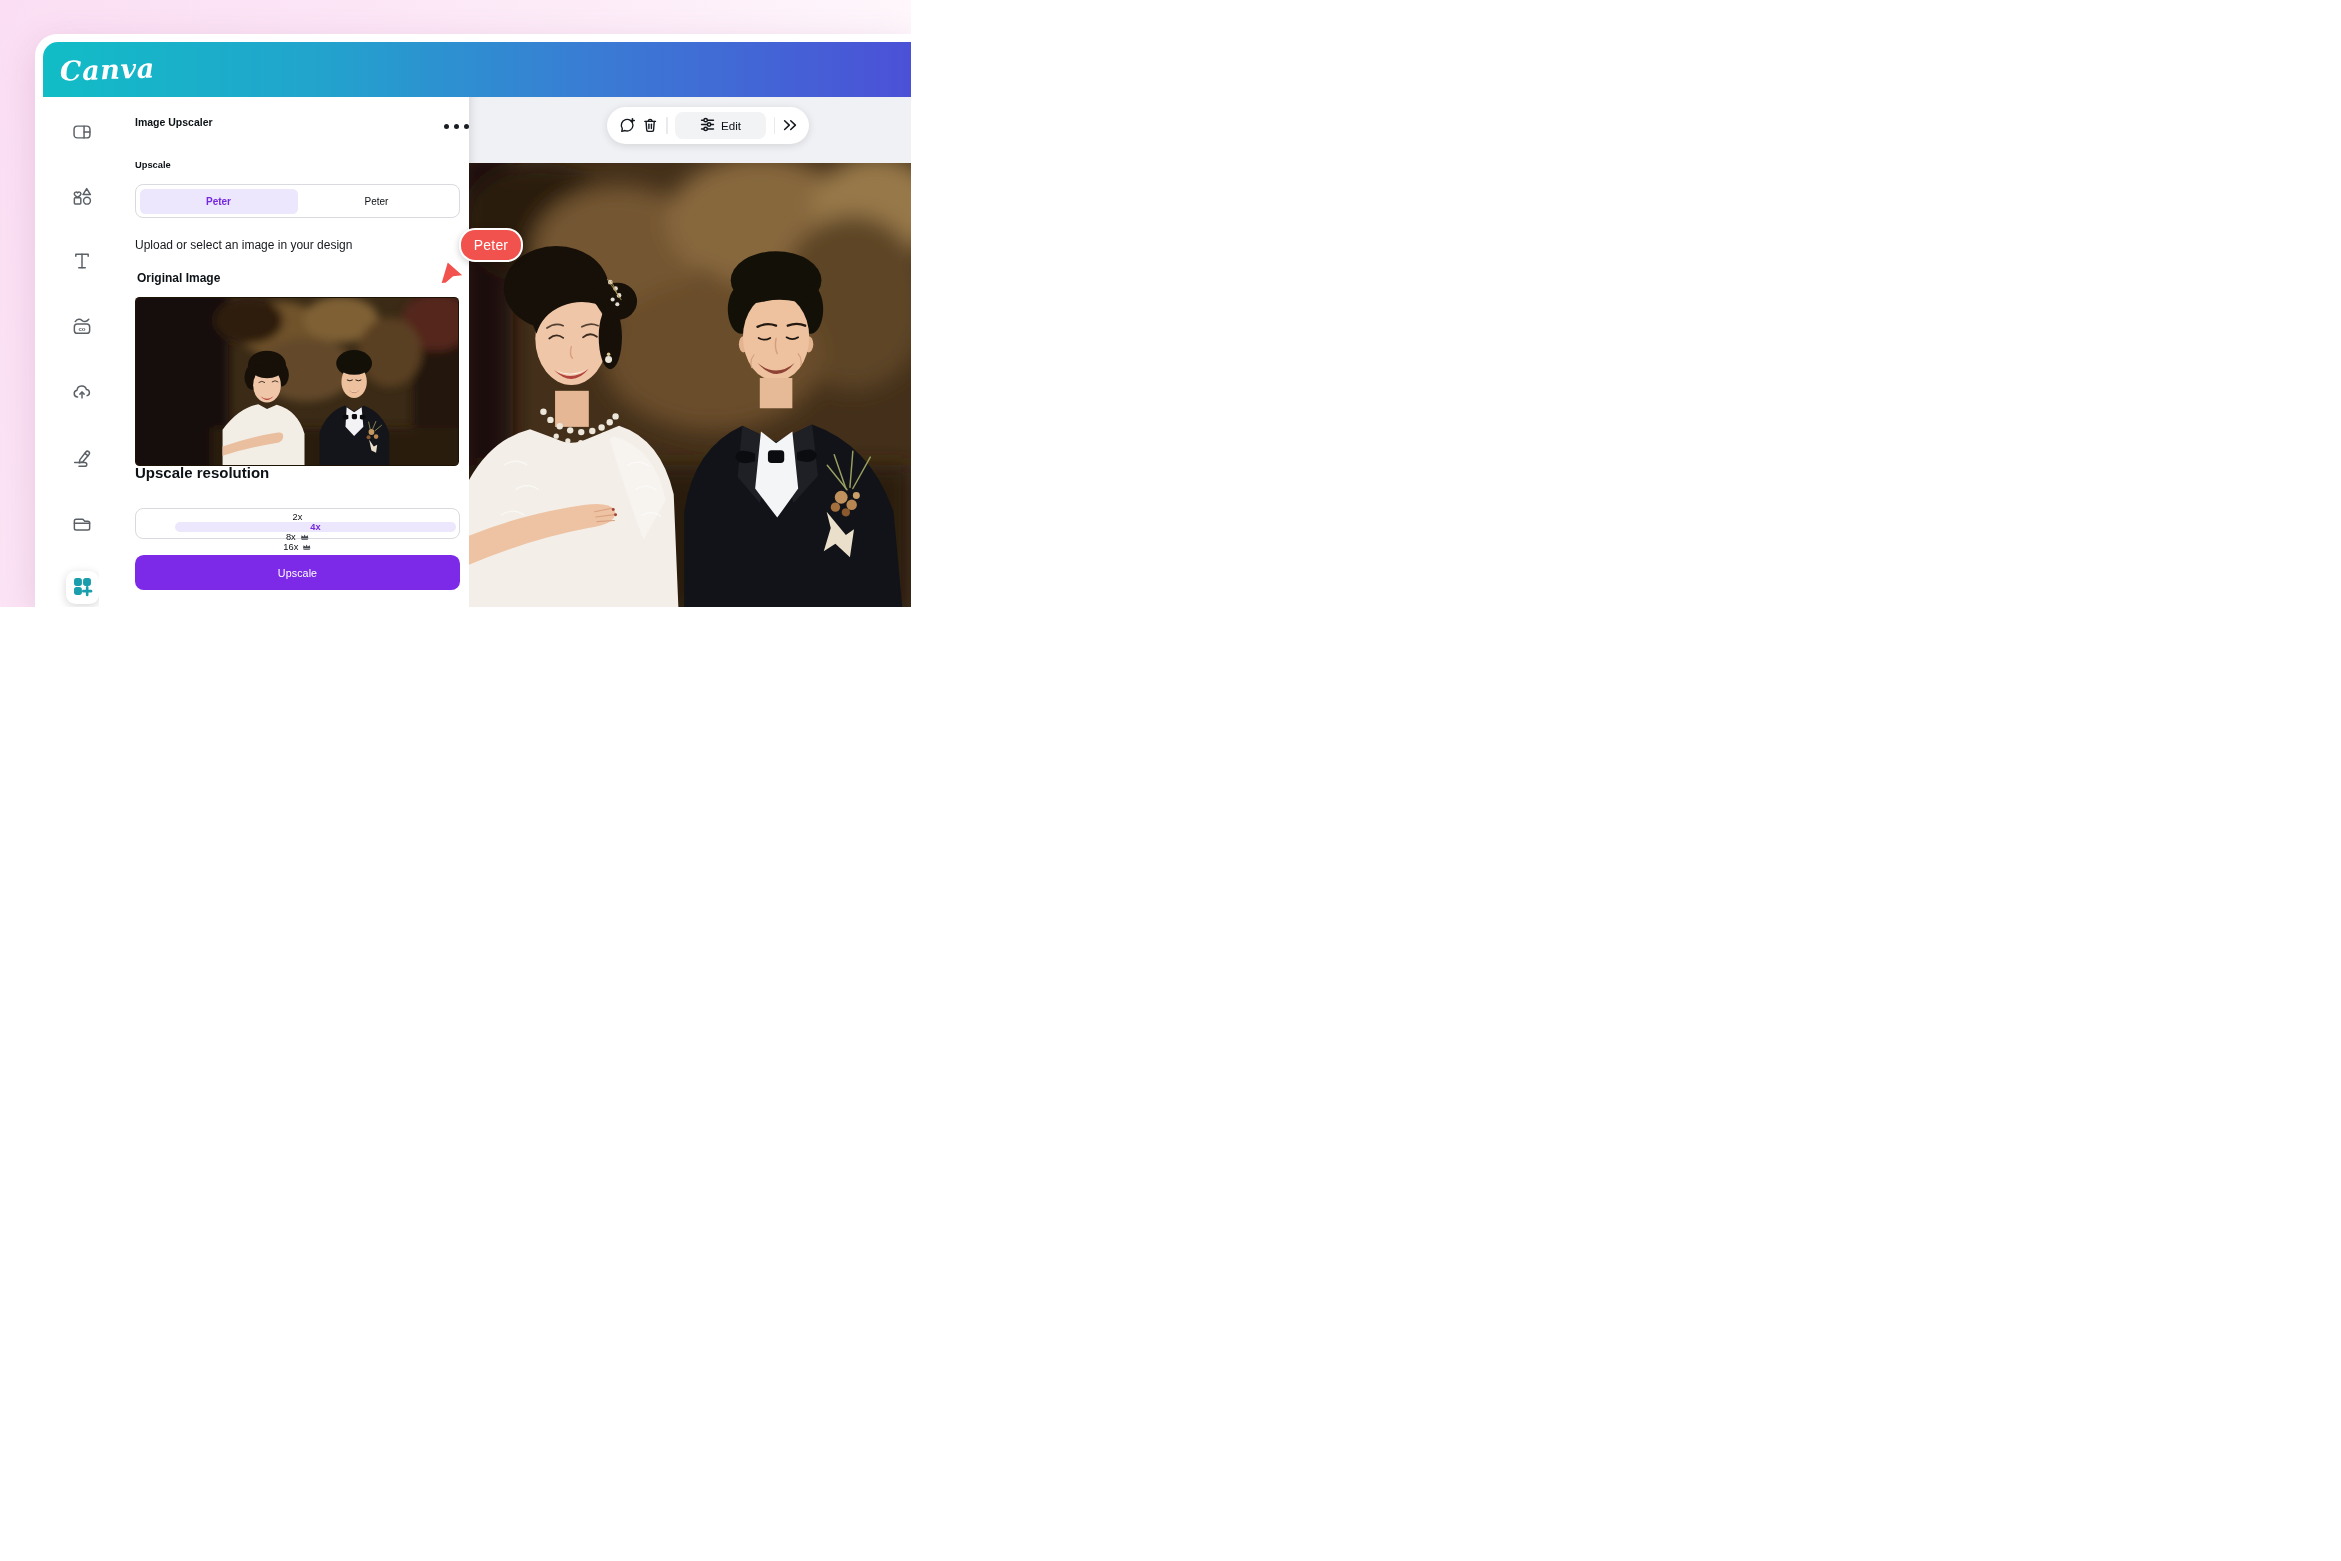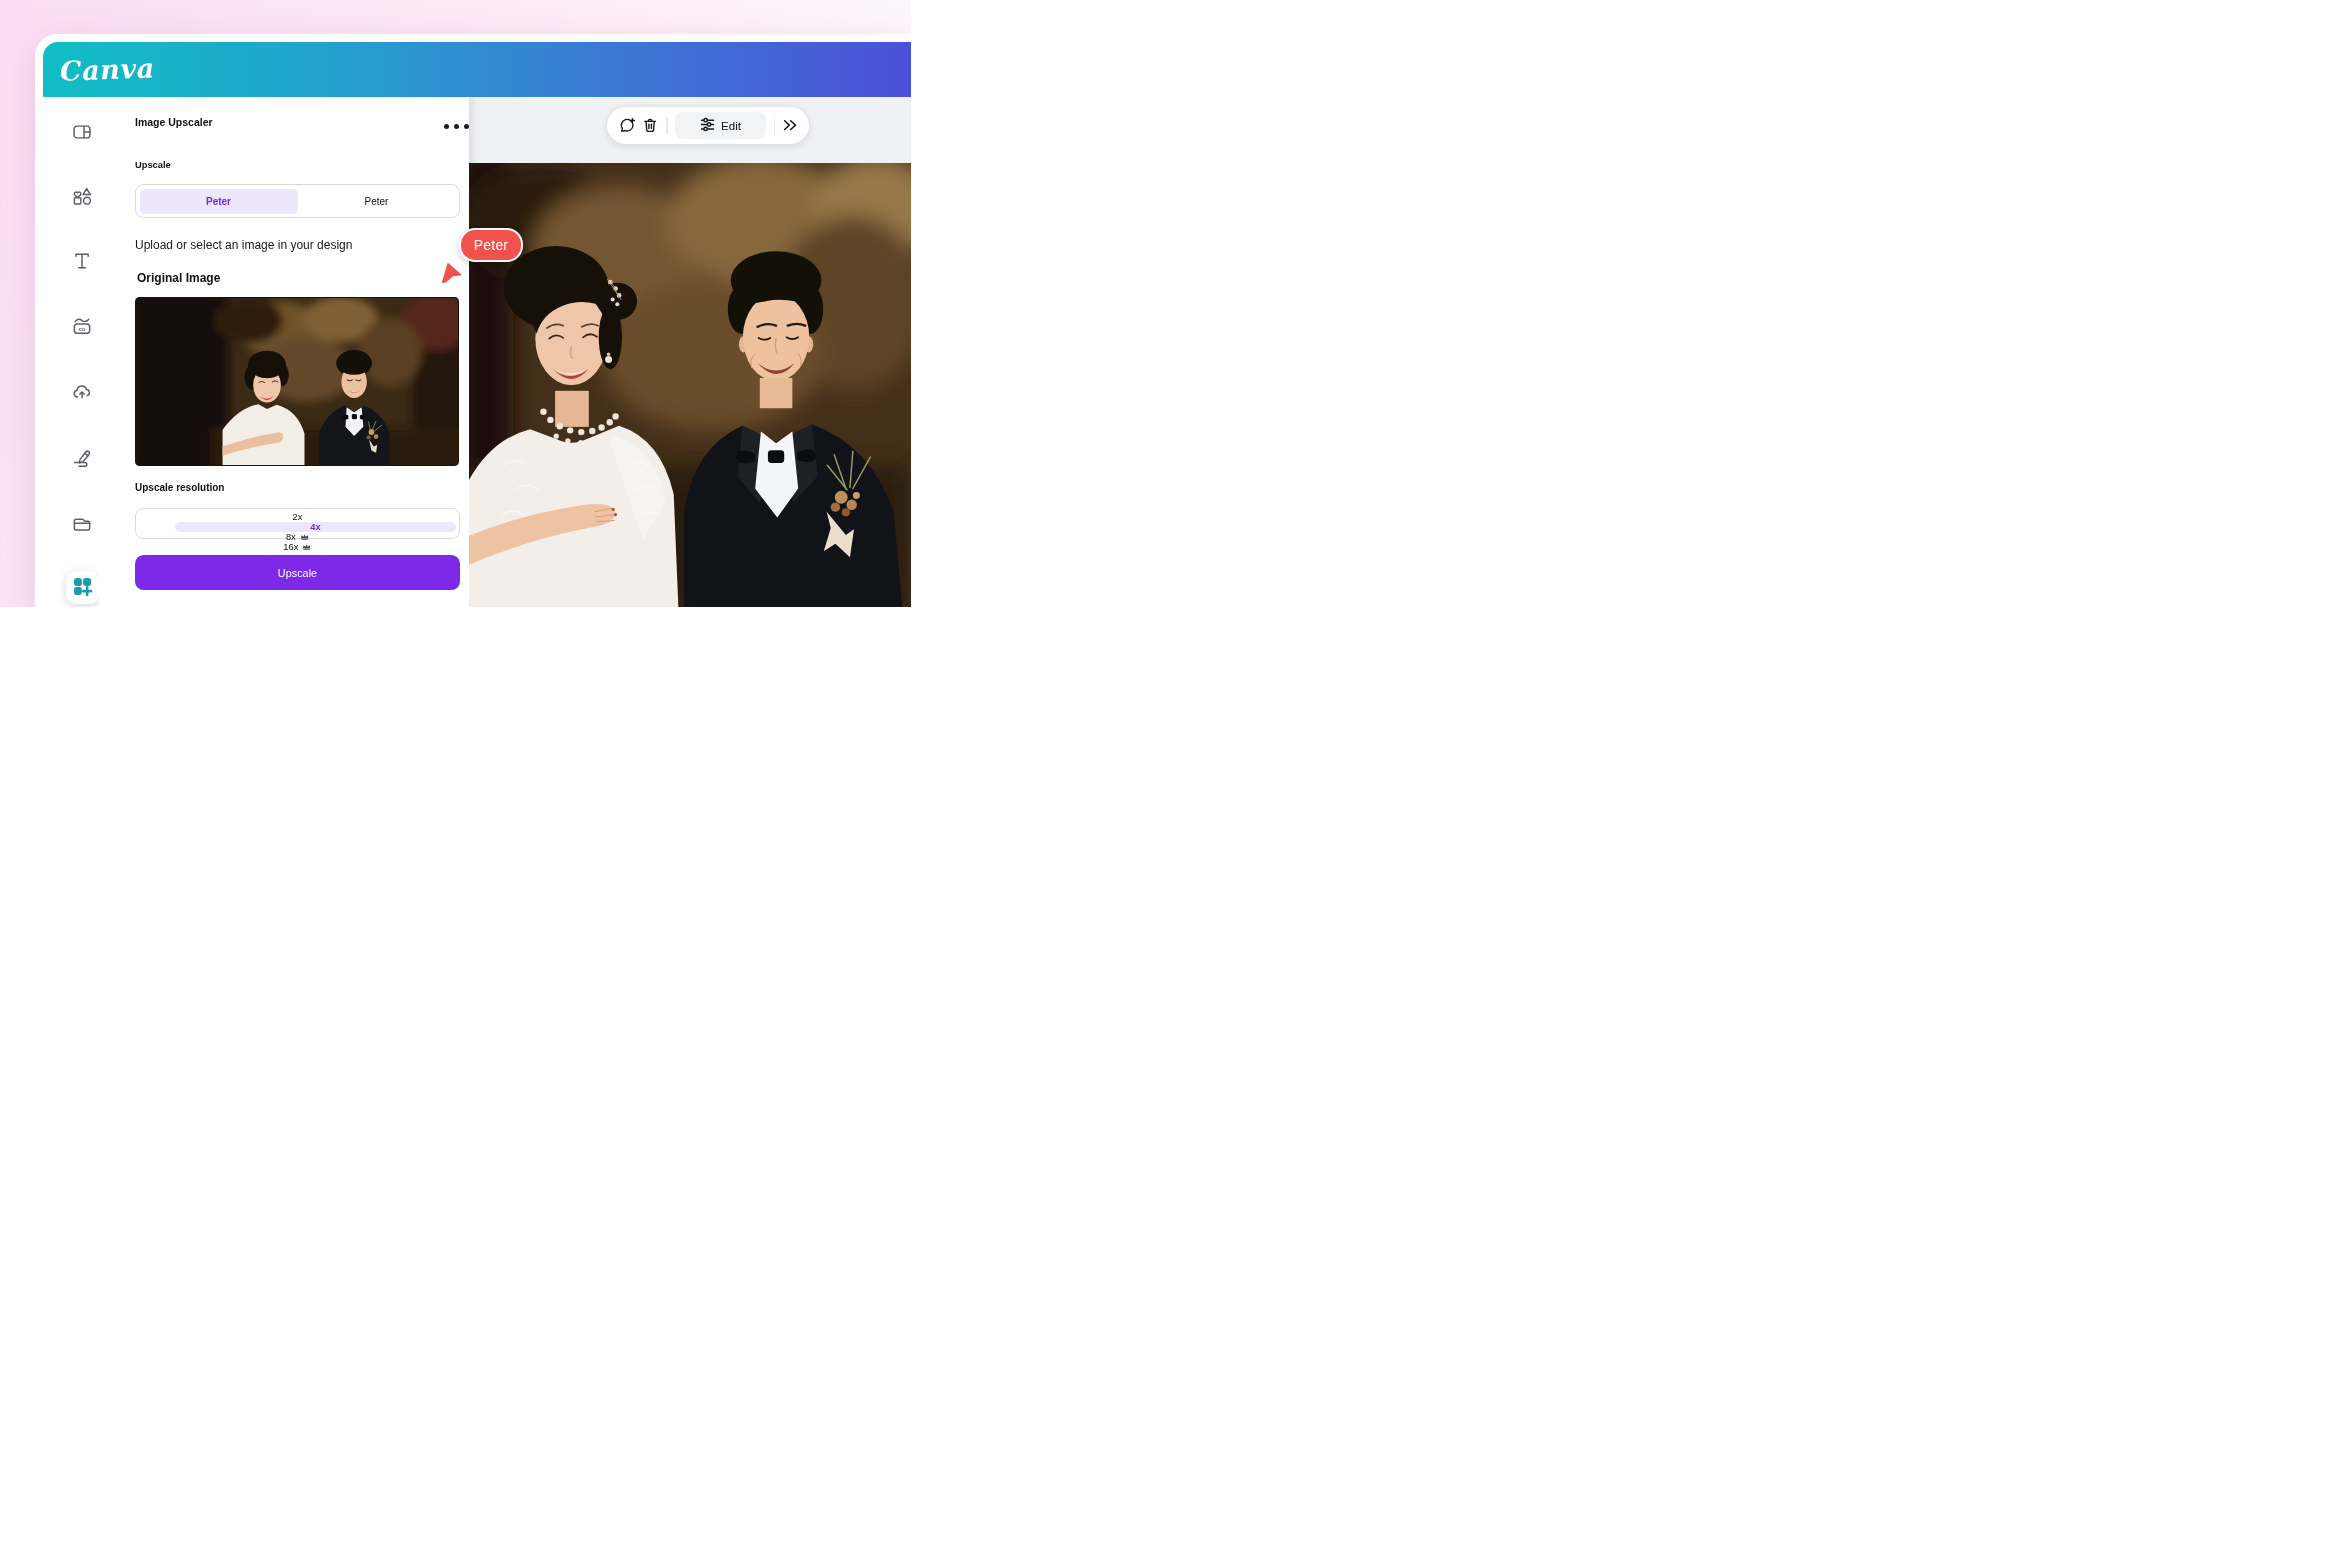--- a/index.html
+++ b/index.html
@@ -225,21 +225,21 @@
               <path d="M414 231 l12 -10"></path>
               <path d="M406 229 l-3 -14"></path>
             </g>
           <circle cx="408" cy="233" r="5" fill="#c59a62"></circle>
             <circle cx="416" cy="241" r="4" fill="#b78752"></circle>
             <circle cx="403" cy="242" r="3.5" fill="#8a5a2e"></circle>
           <path d="M404 246 l8 12 l6 -3 l-2 14 l-8 -4 z" fill="#e8ddca"></path>
         </svg>
       </div>
 
-      <div class="abs sec-label" style="left:36px;top:385px;font-size:10px">Upscale resolution</div>
+      <div class="abs sec-label" style="left:36px;top:367px;font-size:15px">Upscale resolution</div>
 
       <div class="abs resctl">
         <div class="opt">
           <span>2x</span>
         </div>
         <div class="opt selected">
           <span>4x</span>
         </div>
         <div class="opt">
           <span>8x</span>

